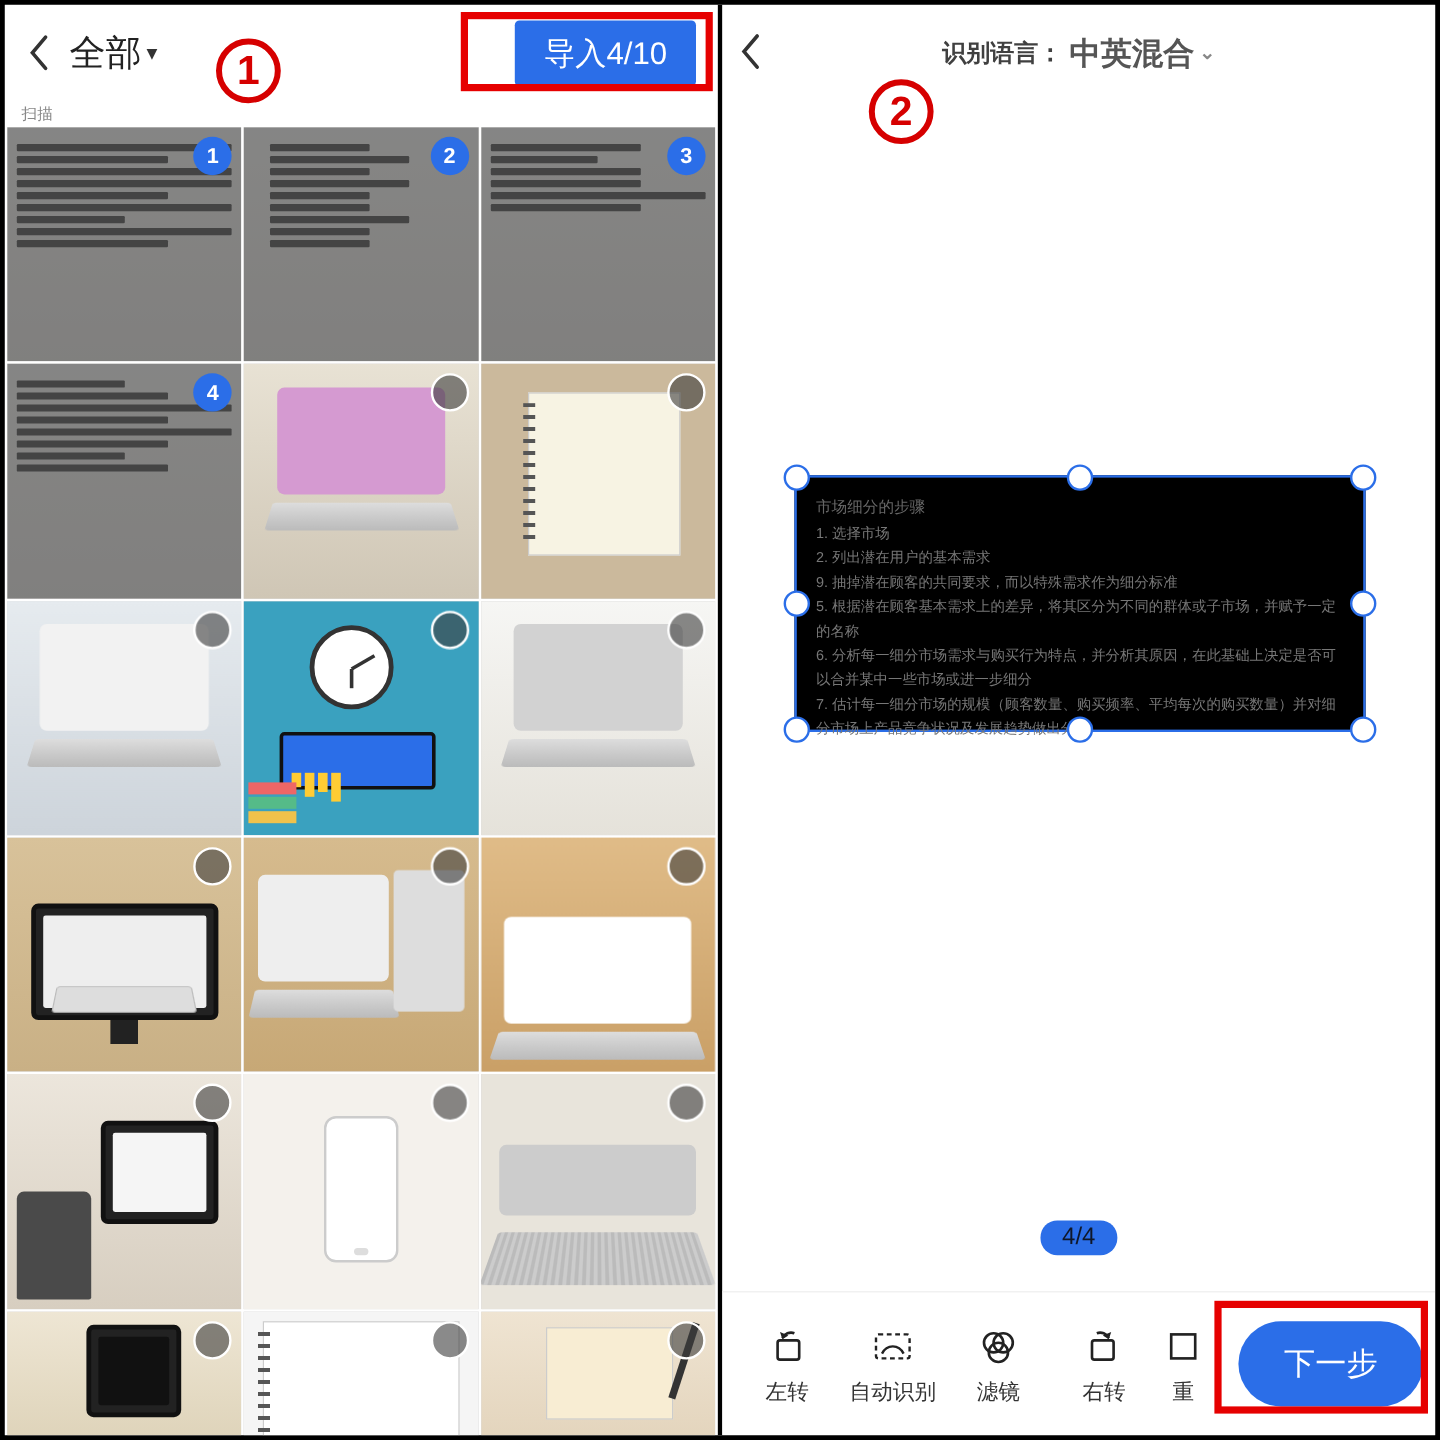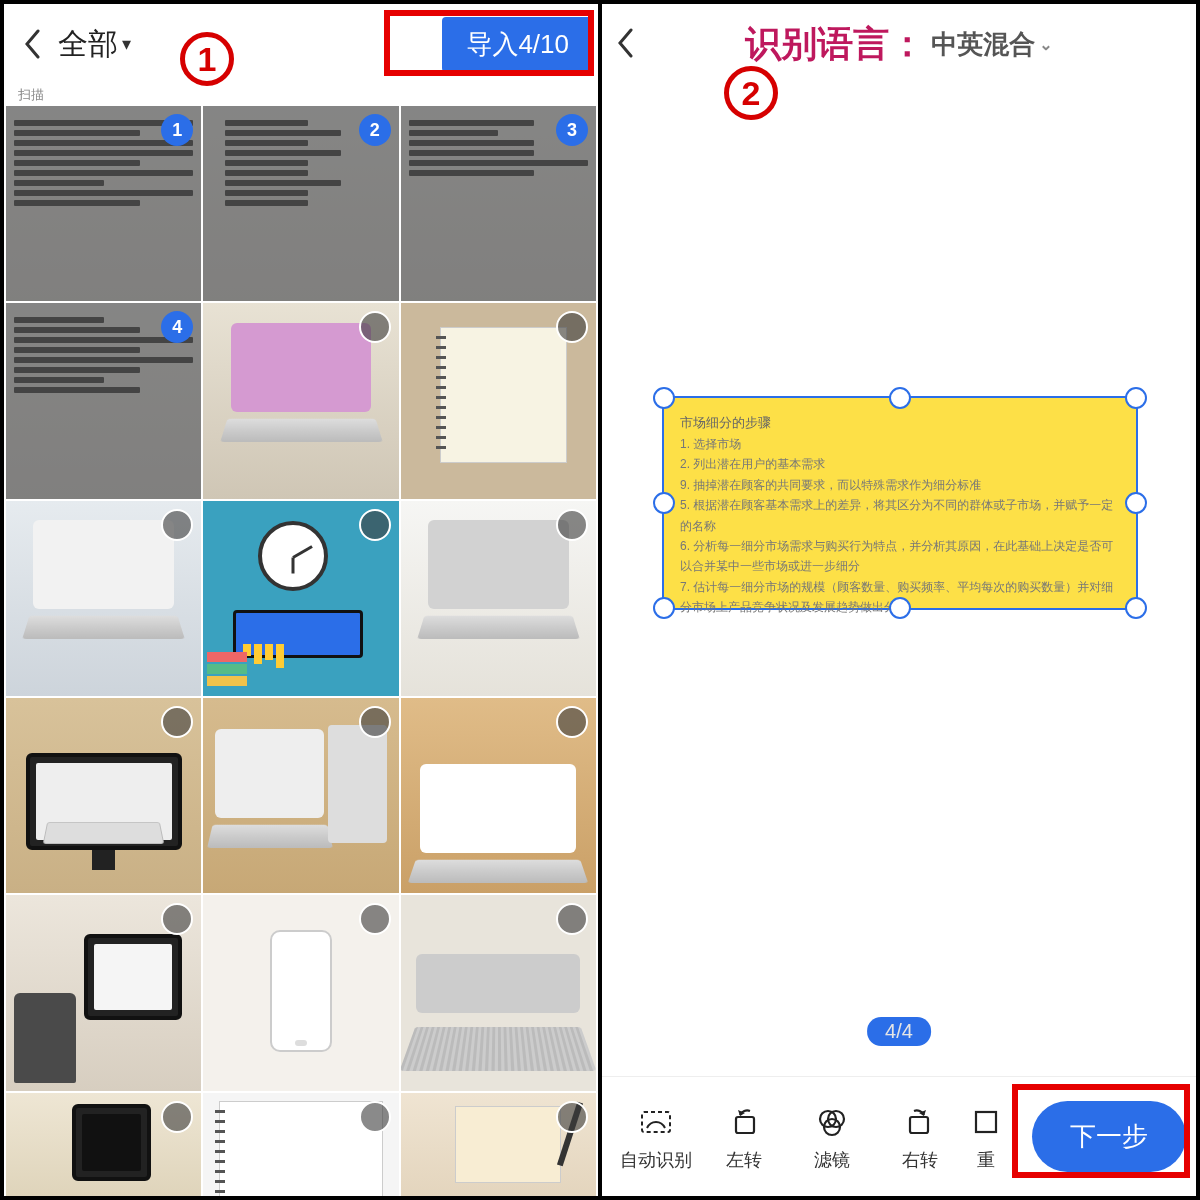--- a/index.html
+++ b/index.html
@@ -20,21 +20,21 @@
   }
   .divider {
     width: 4px;
     background: #000;
   }
   
   .top-bar {
     height: 80px;
     display: flex;
     align-items: center;
-    padding: 0 5px 0 12px;
+    padding: 0 18px 0 12px;
     position: relative;
   }
   .back-chevron {
     width: 34px; height: 34px;
     display: flex; align-items: center; justify-content: center;
     font-size: 30px; color: #333;
     margin-right: 8px;
   }
   .album-title {
     font-size: 30px; color: #222;
@@ -146,43 +146,43 @@
   .mac-open .screen2{width:100%;height:60%;background:#111;border-radius:6px;}
   .mac-open .base2{width:110%;height:24%;margin-left:-5%;background:linear-gradient(#ddd,#bbb);transform:perspective(300px) rotateX(50deg);border-radius:4px;}
 
   
   .r-top {
     height: 80px;
     display:flex; align-items:center; padding:0 16px;
     position:relative; justify-content:center;
   }
   .r-back { position:absolute; left:14px; top:24px; font-size:30px; color:#333;}
-  .r-lang-label { font-size:36px; font-weight:700; color:#be185d;}
+  .r-lang-label { font-size:20px; font-weight:700; color:#404040;}
   .r-lang-val { font-size:26px; color:#555; margin-left:6px; display:flex; align-items:center; gap:4px;font-weight:bold;}
   .r-caret { font-size:16px; color:#888;}
   .crop-area {
     position:absolute; left:60px; top:392px;
     width: 476px; height: 214px;
     border: 2px solid #2b6ee8;
-    background:#fde047;
+    background:#000000;
   }
   .handle {
     width:22px;height:22px;border-radius:50%;
     background:#fff;border:2px solid #2b6ee8;
     position:absolute;
   }
   .h-tl{left:-11px;top:-11px;} .h-tm{left:calc(50% - 11px);top:-11px;} .h-tr{right:-11px;top:-11px;}
   .h-ml{left:-11px;top:calc(50% - 11px);} .h-mr{right:-11px;top:calc(50% - 11px);}
   .h-bl{left:-11px;bottom:-11px;} .h-bm{left:calc(50% - 11px);bottom:-11px;} .h-br{right:-11px;bottom:-11px;}
   .crop-content { padding:14px 16px; font-size:12px; color:#777; line-height:1.7;}
   .crop-title { font-size:13px; color:#666;}
   .page-pill {
     position:absolute; left:50%; transform:translateX(-50%);
     bottom: 150px;
-    background:#2b6ee8; color:#e5e5e5;
+    background:#2b6ee8; color:#0f172a;
     padding:3px 18px; border-radius:14px;
     font-size:20px;
   }
   .toolbar {
     position:absolute; left:0; right:0; bottom:0;
     height:120px; background:#fff;
     border-top:1px solid #eee;
     display:flex; align-items:center;
     padding:0 10px;
   }
@@ -461,35 +461,35 @@
     <div class="handle h-bm"></div>
     <div class="handle h-br"></div>
   </div>
 
   <div class="page-pill">4/4</div>
 
   <div class="toolbar">
     <div class="tool">
       <div class="ic">
         <svg width="34" height="34" viewBox="0 0 34 34">
-            <rect x="3" y="7" width="28" height="20" rx="2" stroke="#222" stroke-width="2" fill="none" stroke-dasharray="4 3"></rect>
-            <path d="M8 23 C12 15 22 15 26 23" stroke="#222" stroke-width="2" fill="none"></path>
-          </svg>
-      </div>
-      <span>自动识别</span>
-    </div>
-    <div class="tool">
-      <div class="ic">
-        <svg width="34" height="34" viewBox="0 0 34 34">
             <rect x="9" y="12" width="18" height="16" rx="2" stroke="#222" stroke-width="2.2" fill="none"></rect>
             <path d="M13 10 A8 8 0 0 1 23 6" stroke="#222" stroke-width="2.2" fill="none"></path>
             <path d="M11 5 L13 11 L18 8 Z" fill="#222"></path>
           </svg>
       </div>
       <span>左转</span>
+    </div>
+    <div class="tool">
+      <div class="ic">
+        <svg width="34" height="34" viewBox="0 0 34 34">
+            <rect x="3" y="7" width="28" height="20" rx="2" stroke="#222" stroke-width="2" fill="none" stroke-dasharray="4 3"></rect>
+            <path d="M8 23 C12 15 22 15 26 23" stroke="#222" stroke-width="2" fill="none"></path>
+          </svg>
+      </div>
+      <span>自动识别</span>
     </div>
     <div class="tool">
       <div class="ic">
         <svg width="34" height="34" viewBox="0 0 34 34">
             <circle cx="13" cy="14" r="8" stroke="#222" stroke-width="2.2" fill="none"></circle>
             <circle cx="21" cy="14" r="8" stroke="#222" stroke-width="2.2" fill="none"></circle>
             <circle cx="17" cy="22" r="8" stroke="#222" stroke-width="2.2" fill="none"></circle>
           </svg>
       </div>
       <span>滤镜</span>

